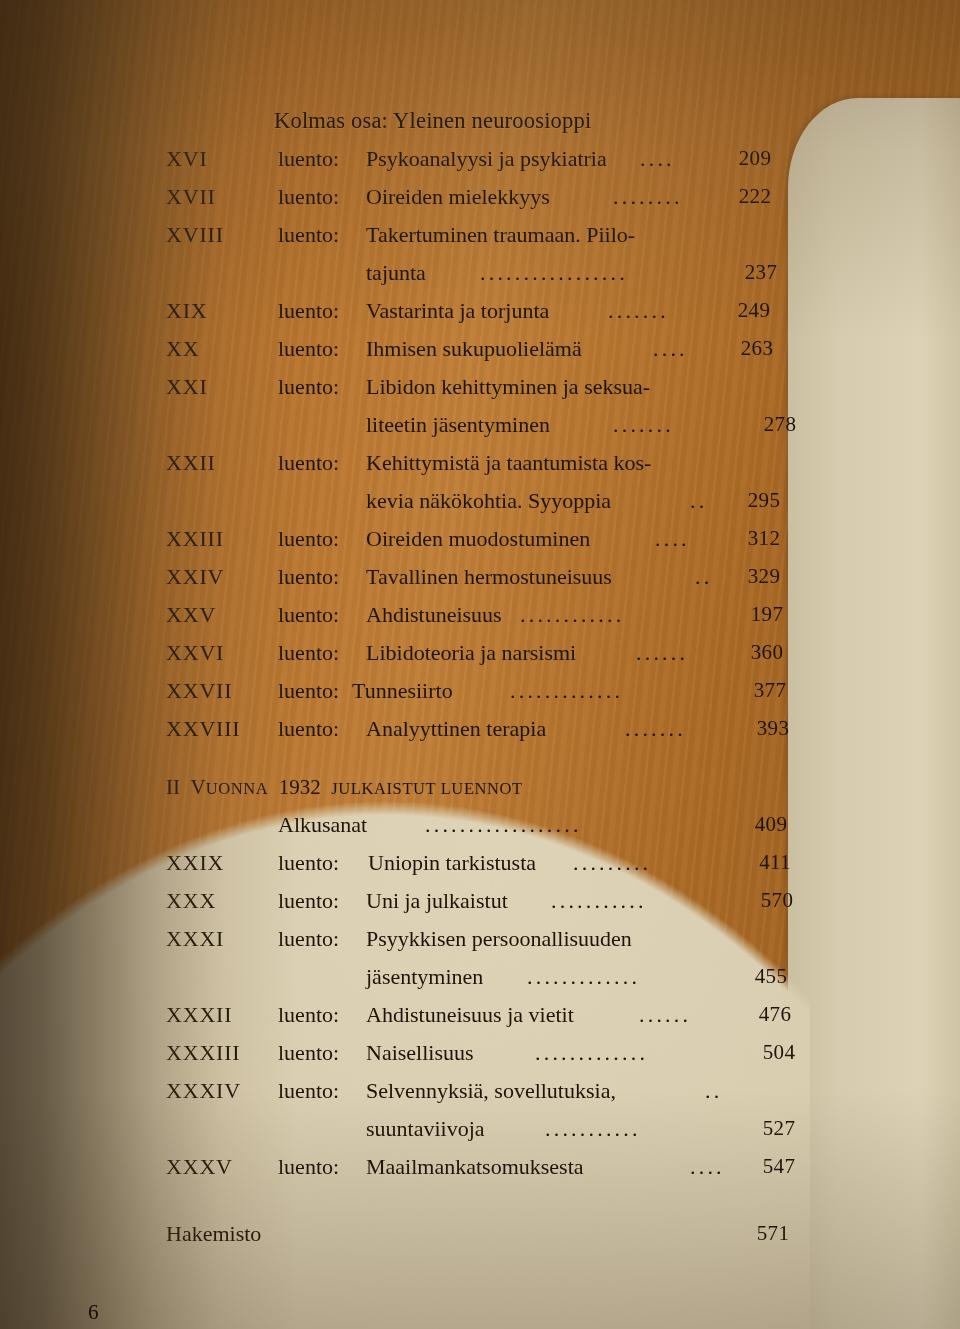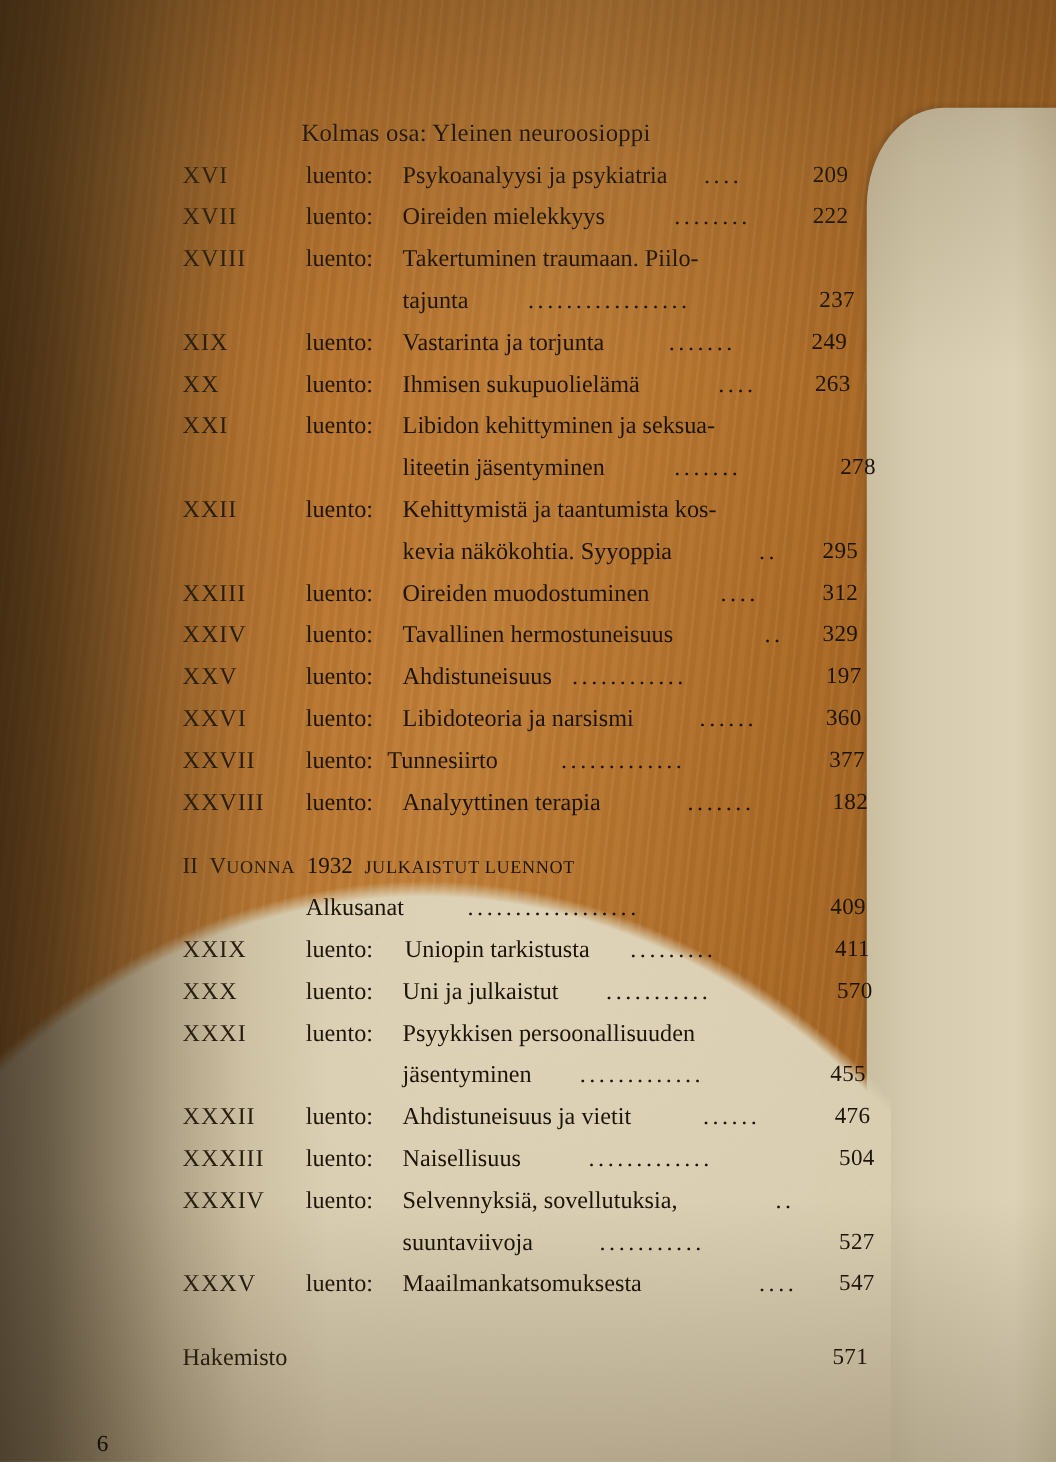--- a/index.html
+++ b/index.html
@@ -331,21 +331,21 @@
           <span class="lect">luento:</span>
           <span class="title" style="left: 352px;">Tunnesiirto</span>
           <span class="dots" style="left: 510px;">.............</span>
           <span class="pageno" style="left: 743px;">377</span>
         </div>
         <div class="entry" style="position: absolute; left: 0px; top: 570px;">
           <span class="roman">XXVIII</span>
           <span class="lect">luento:</span>
           <span class="title" style="left: 366px;">Analyyttinen terapia</span>
           <span class="dots" style="left: 625px;">.......</span>
-          <span class="pageno" style="left: 746px;">182</span>
+          <span class="pageno" style="left: 746px;">393</span>
         </div>
       </div>
 
     <div class="part-heading">
       <span class="num">II</span>
       <span>&nbsp;</span><span class="smallcap-lead">V</span><span class="smallcaps">uonna</span>
       <span>&nbsp;</span><span class="year">1932</span>
       <span>&nbsp;</span><span class="smallcaps">julkaistut luennot</span>
     </div>
 

